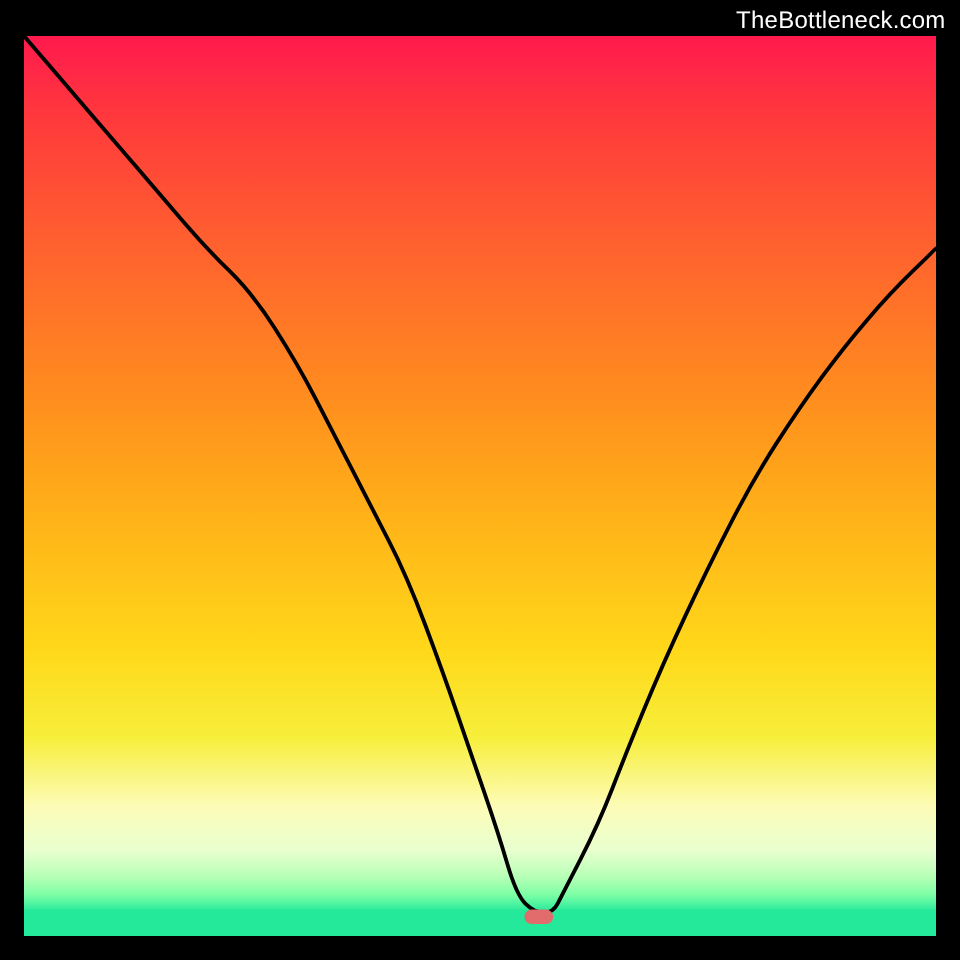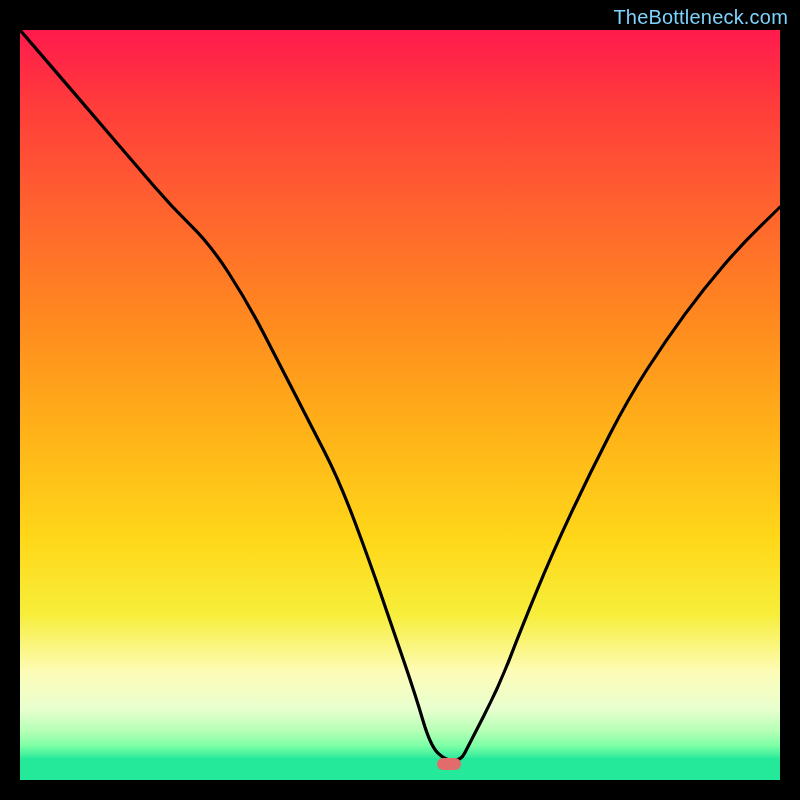--- a/index.html
+++ b/index.html
@@ -14,21 +14,21 @@
   .stage {
     position: relative;
     width: 800px;
     height: 800px;
     background: #000;
   }
   .watermark {
     position: absolute;
     top: 6px;
     right: 12px;
-    color: #7dd3fc;
+    color: #ffffff;
     font-size: 20px;
     font-weight: 500;
     letter-spacing: 0.2px;
     z-index: 50;
   }
   .plot {
     position: absolute;
     left: 20px;
     top: 30px;
     width: 760px;

